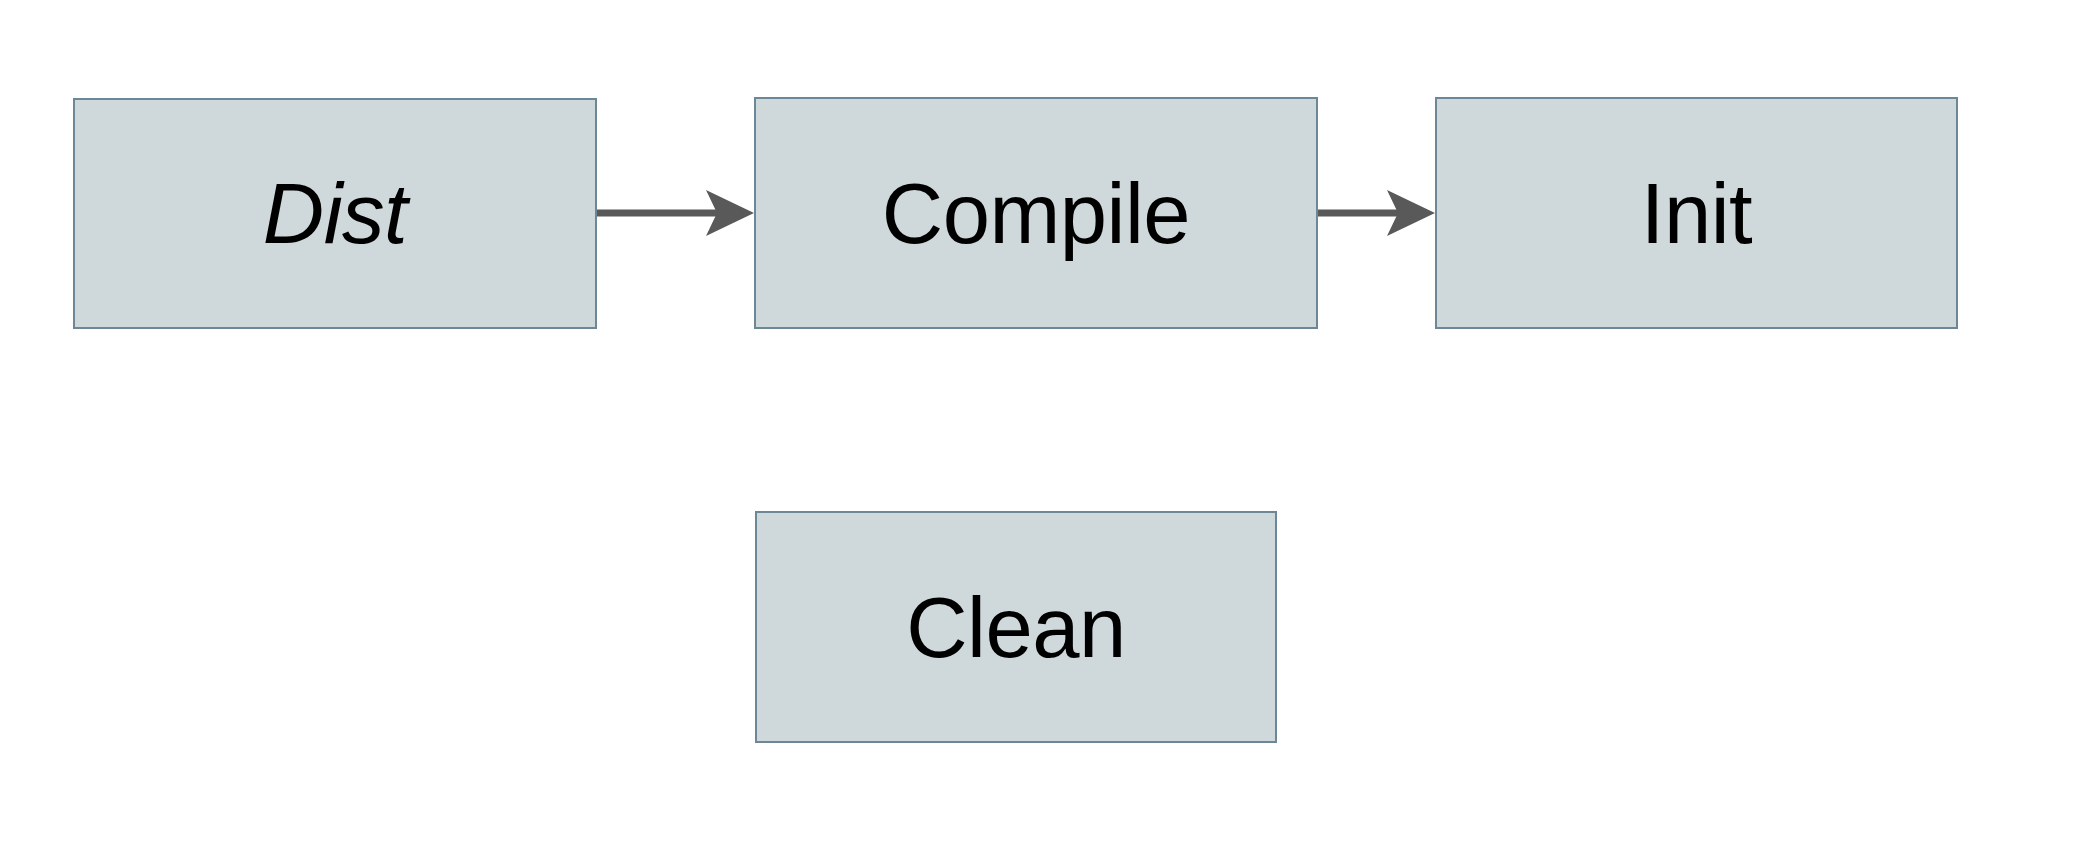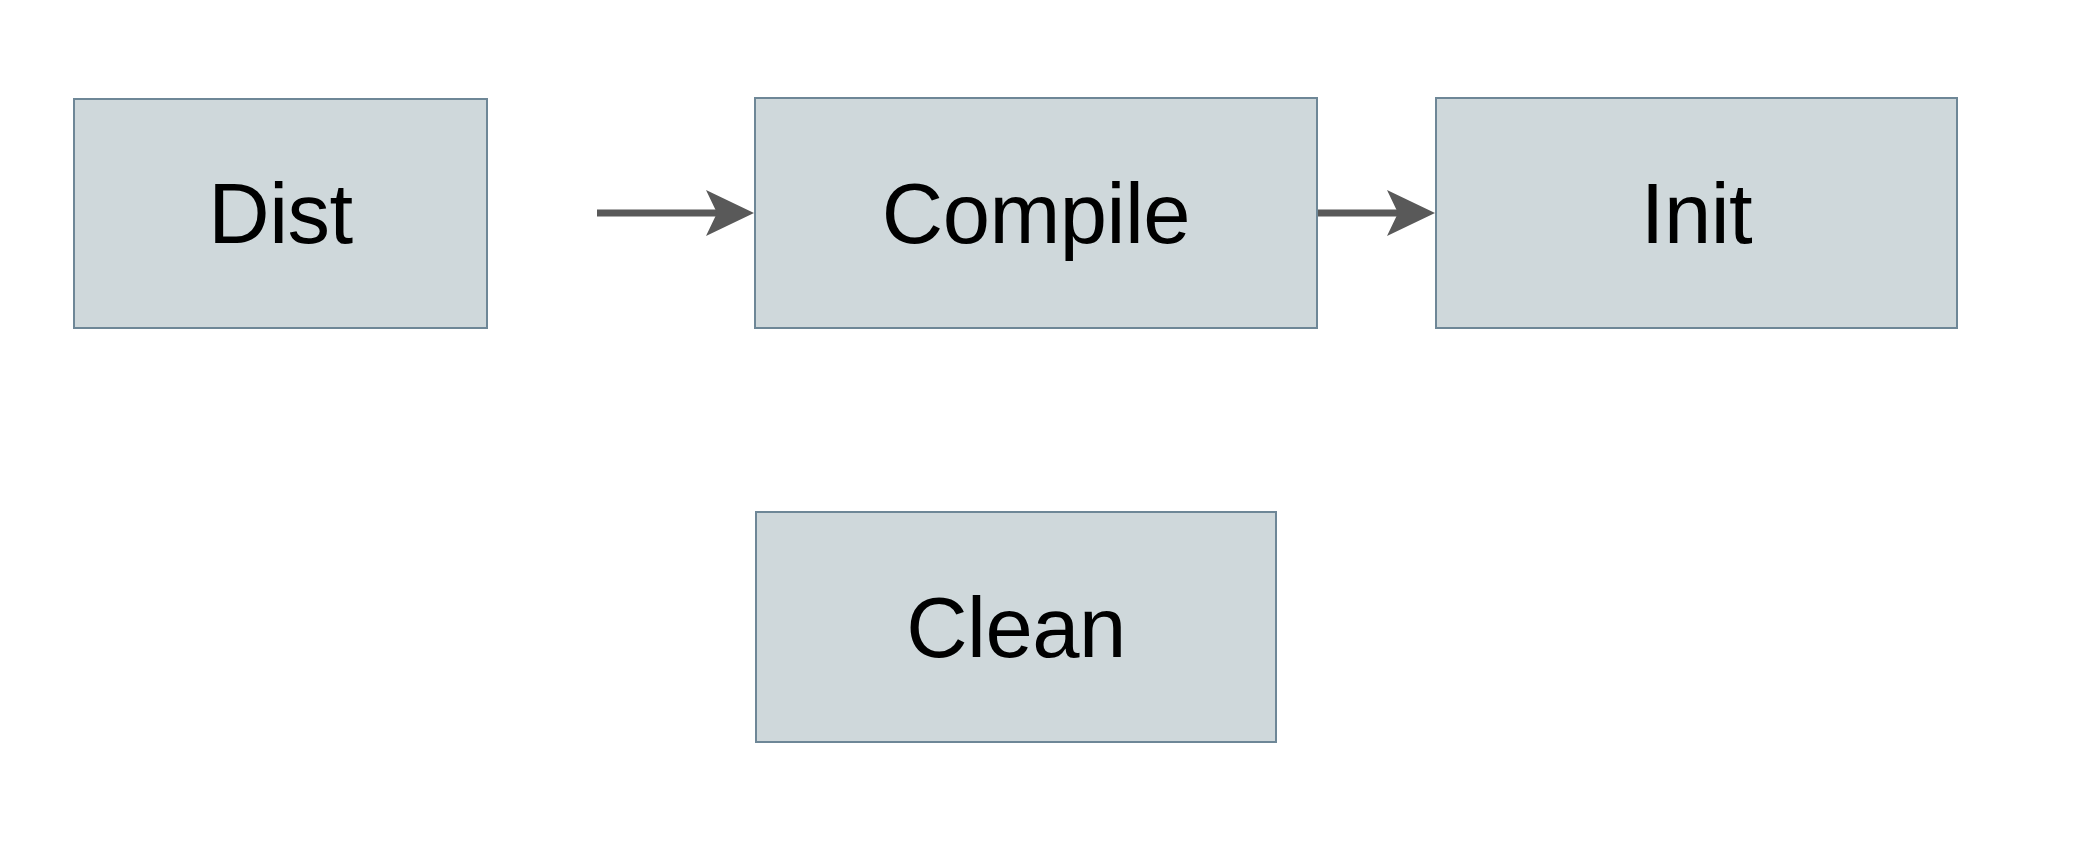--- a/index.html
+++ b/index.html
@@ -67,21 +67,21 @@
       <line class="edge-shaft" x1="597" y1="213" x2="728" y2="213"></line>
       <path class="edge-head" d="M 754 213 L 706 190 L 717 213 L 706 236 Z"></path>
     </g>
 
     <g>
       <line class="edge-shaft" x1="1277" y1="213" x2="1409" y2="213"></line>
       <path class="edge-head" d="M 1435 213 L 1387 190 L 1398 213 L 1387 236 Z"></path>
     </g>
   </svg>
 
-  <div class="node" style="left:73px; top:98px; width:415px; height:231px;">
+  <div class="node" style="left:73px; top:98px; width:524px; height:231px;font-style:italic;">
     <span class="node-label">Dist</span>
   </div>
 
   <div class="node" style="left:754px; top:97px; width:564px; height:232px;">
     <span class="node-label">Compile</span>
   </div>
 
   <div class="node" style="left:1435px; top:97px; width:523px; height:232px;">
     <span class="node-label">Init</span>
   </div>

